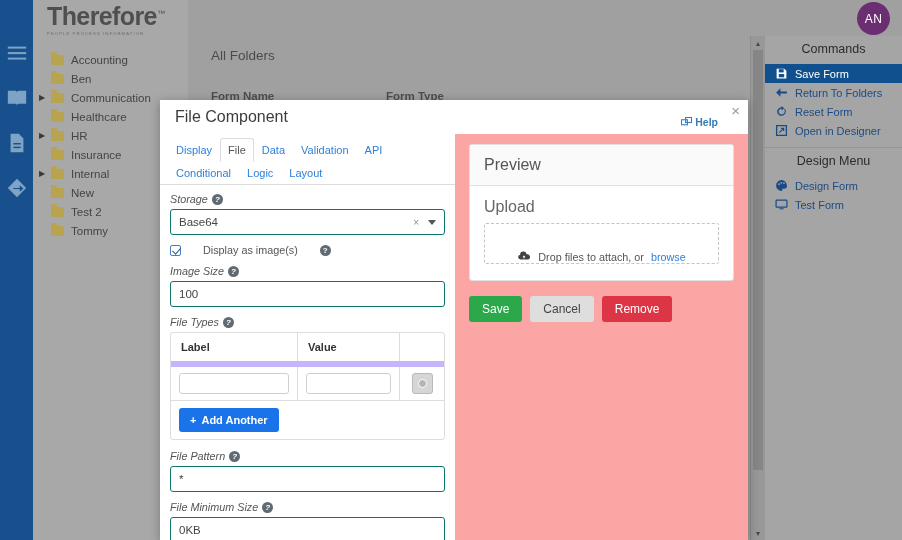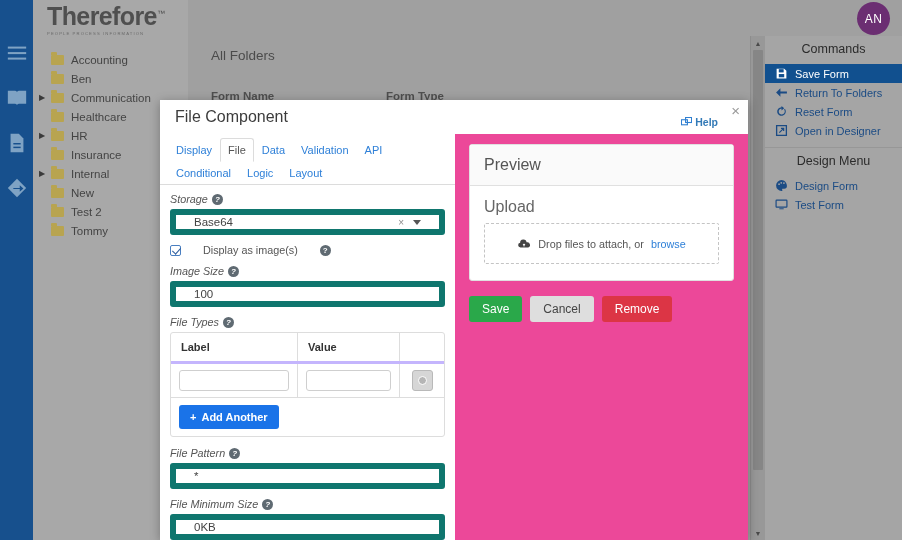--- a/index.html
+++ b/index.html
@@ -177,23 +177,23 @@
     display: flex; align-items: center; gap: 4px; font-style: italic;
   }
   .qm {
     width: 11px; height: 11px; border-radius: 50%;
     background: #5f6a72; color: #fff; font-size: 8px;
     display: inline-flex; align-items: center; justify-content: center;
     font-weight: bold; flex: none;
   }
   .input {
     width: 100%; height: 26px;
-    border: 6px solid #0f766e; border-radius: 3px;
+    border: 1px solid #0f766e; border-radius: 3px;
     background: #fff; font-size: 11.5px; color: #444;
-    padding: 0 18px; display: flex; align-items: center;
+    padding: 0 8px; display: flex; align-items: center;
     margin-bottom: 9px;
   }
   .select { position: relative; justify-content: space-between; }
   .sel-tools { display: flex; align-items: center; gap: 9px; color: #8d8d8d; font-size: 10px; }
   .caret { width: 0; height: 0; border-left: 4px solid transparent; border-right: 4px solid transparent; border-top: 5px solid #555; }
 
   .chk-row { display: flex; align-items: center; gap: 22px; margin: 2px 0 9px; font-size: 10.8px; color: #555; }
   .chk {
     width: 11px; height: 11px; border: 1px solid #4a7fc1;
     background: #fff; border-radius: 2px; position: relative; flex: none;
@@ -202,21 +202,21 @@
     content: ''; position: absolute; left: 2.5px; top: 0px;
     width: 4px; height: 7px;
     border: solid #2b5b9c; border-width: 0 1.6px 1.6px 0;
     transform: rotate(42deg);
   }
 
   .tbl {
     border: 1px solid #ddd; border-radius: 3px;
     background: #fff; margin-bottom: 10px; overflow: hidden;
   }
-  .tbl-head { display: flex; border-bottom: 3px solid #c4b5fd; }
+  .tbl-head { display: flex; border-bottom: 6px solid #c4b5fd; }
   .th { font-size: 11px; color: #333; font-weight: bold; padding: 8px 10px; }
   .th.c1 { width: 127px; border-right: 1px solid #ddd; }
   .th.c2 { width: 102px; border-right: 1px solid #ddd; }
   .th.c3 { flex: 1; }
   .tbl-row { display: flex; border-bottom: 1px solid #ddd; align-items: center; }
   .td { padding: 6px 8px; }
   .td.c1 { width: 127px; border-right: 1px solid #ddd; }
   .td.c2 { width: 102px; border-right: 1px solid #ddd; }
   .td.c3 { flex: 1; display: flex; justify-content: center; }
   .cell-input {
@@ -236,32 +236,32 @@
   .btn-add {
     background: #1a73e8; color: #fff; border: none;
     border-radius: 3px; font-size: 11px; font-weight: bold;
     padding: 6px 11px; display: inline-flex; align-items: center; gap: 5px;
     font-family: "Liberation Sans", sans-serif;
   }
 
   
   .modal-right {
     position: absolute; left: 295px; top: 34px;
-    right: 0; bottom: 0; background: #ec4899; padding: 10px 14px;
+    right: 0; bottom: 0; background: #fca5a5; padding: 10px 14px;
   }
   .preview-card { border: 1px solid #e0e0e0; border-radius: 3px; background: #fff; }
   .preview-head {
     padding: 11px 14px; border-bottom: 1px solid #e0e0e0;
     font-size: 16px; color: #555; background: #fafafa;
   }
   .preview-body { padding: 12px 14px 16px; }
   .upl-label { font-size: 16px; color: #666; margin-bottom: 7px; }
   .dropzone {
     border: 1px dashed #c4c4c4; border-radius: 2px;
-    height: 41px; display: flex; align-items: center; justify-content: center;
+    height: 41px; display: flex; align-items: flex-end; justify-content: center;
     gap: 7px; font-size: 10.8px; color: #555;
   }
   .cloud svg { width: 14px; height: 14px; fill: #444; display: block; }
   .link-blue { color: #2f80d8; }
 
   .btn-row { display: flex; gap: 8px; margin-top: 15px; }
   .btn {
     border: none; border-radius: 3px; font-size: 12px;
     padding: 6px 13px; color: #fff;
     font-family: "Liberation Sans", sans-serif;

